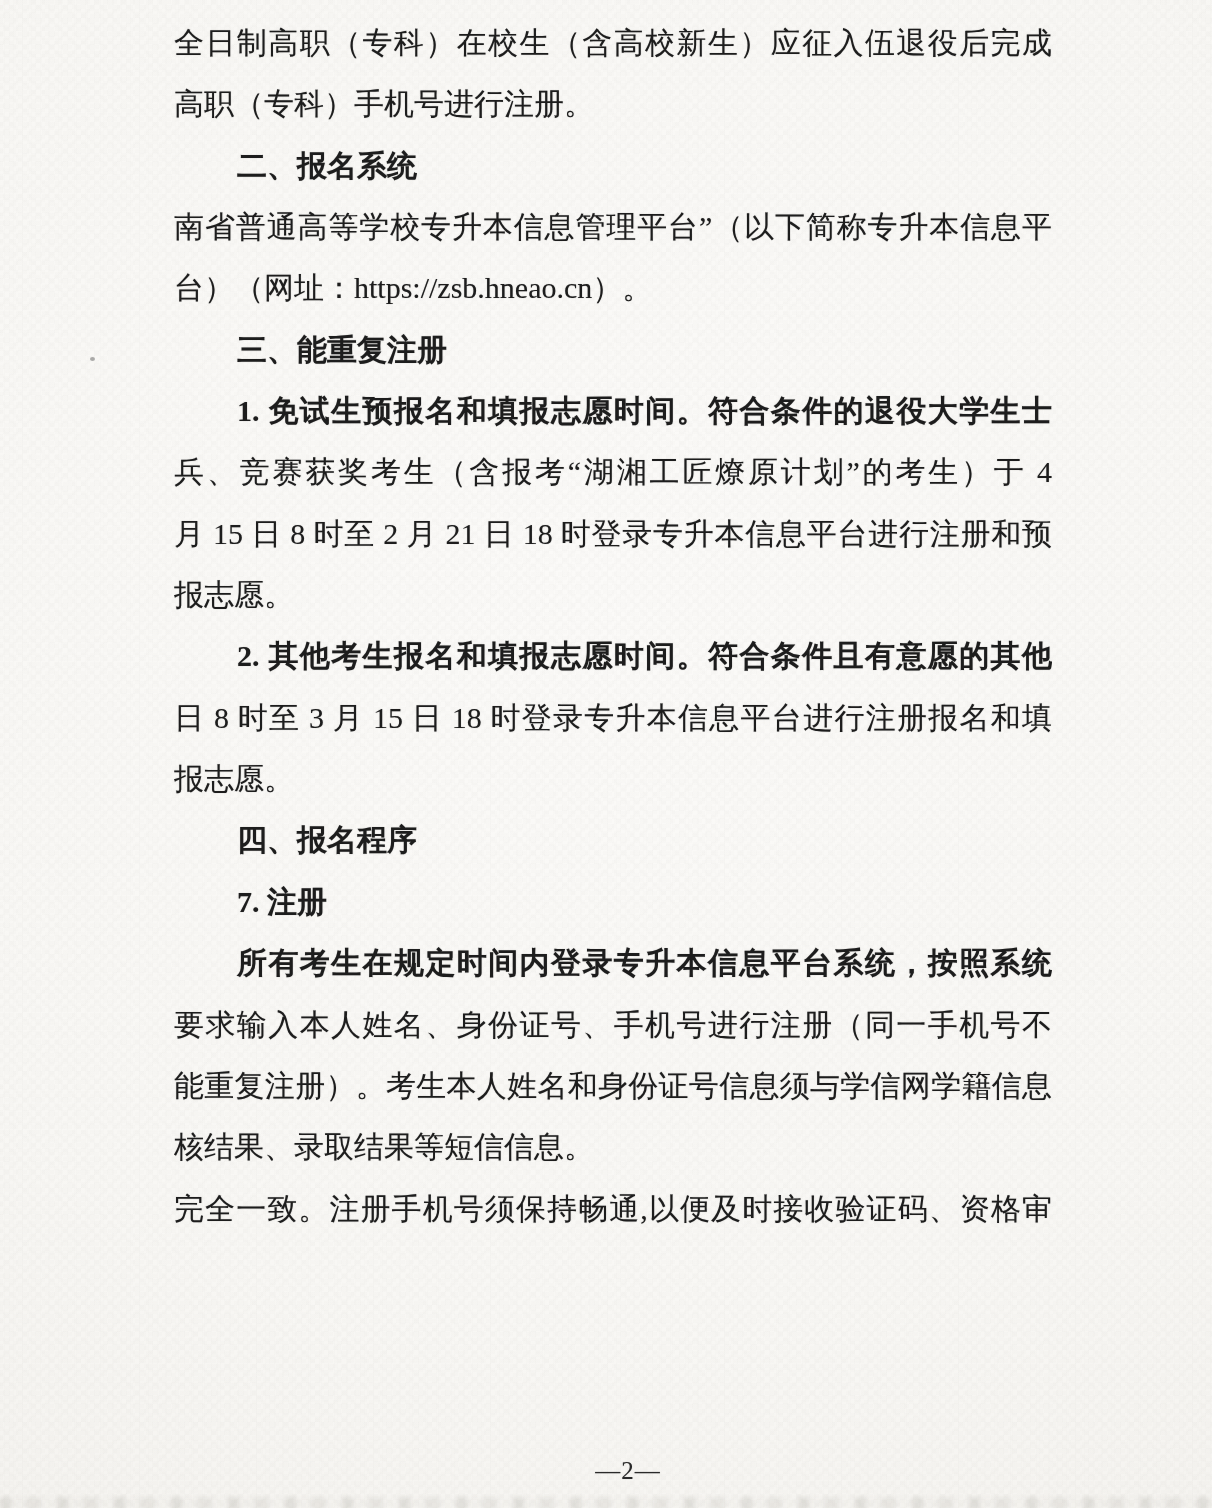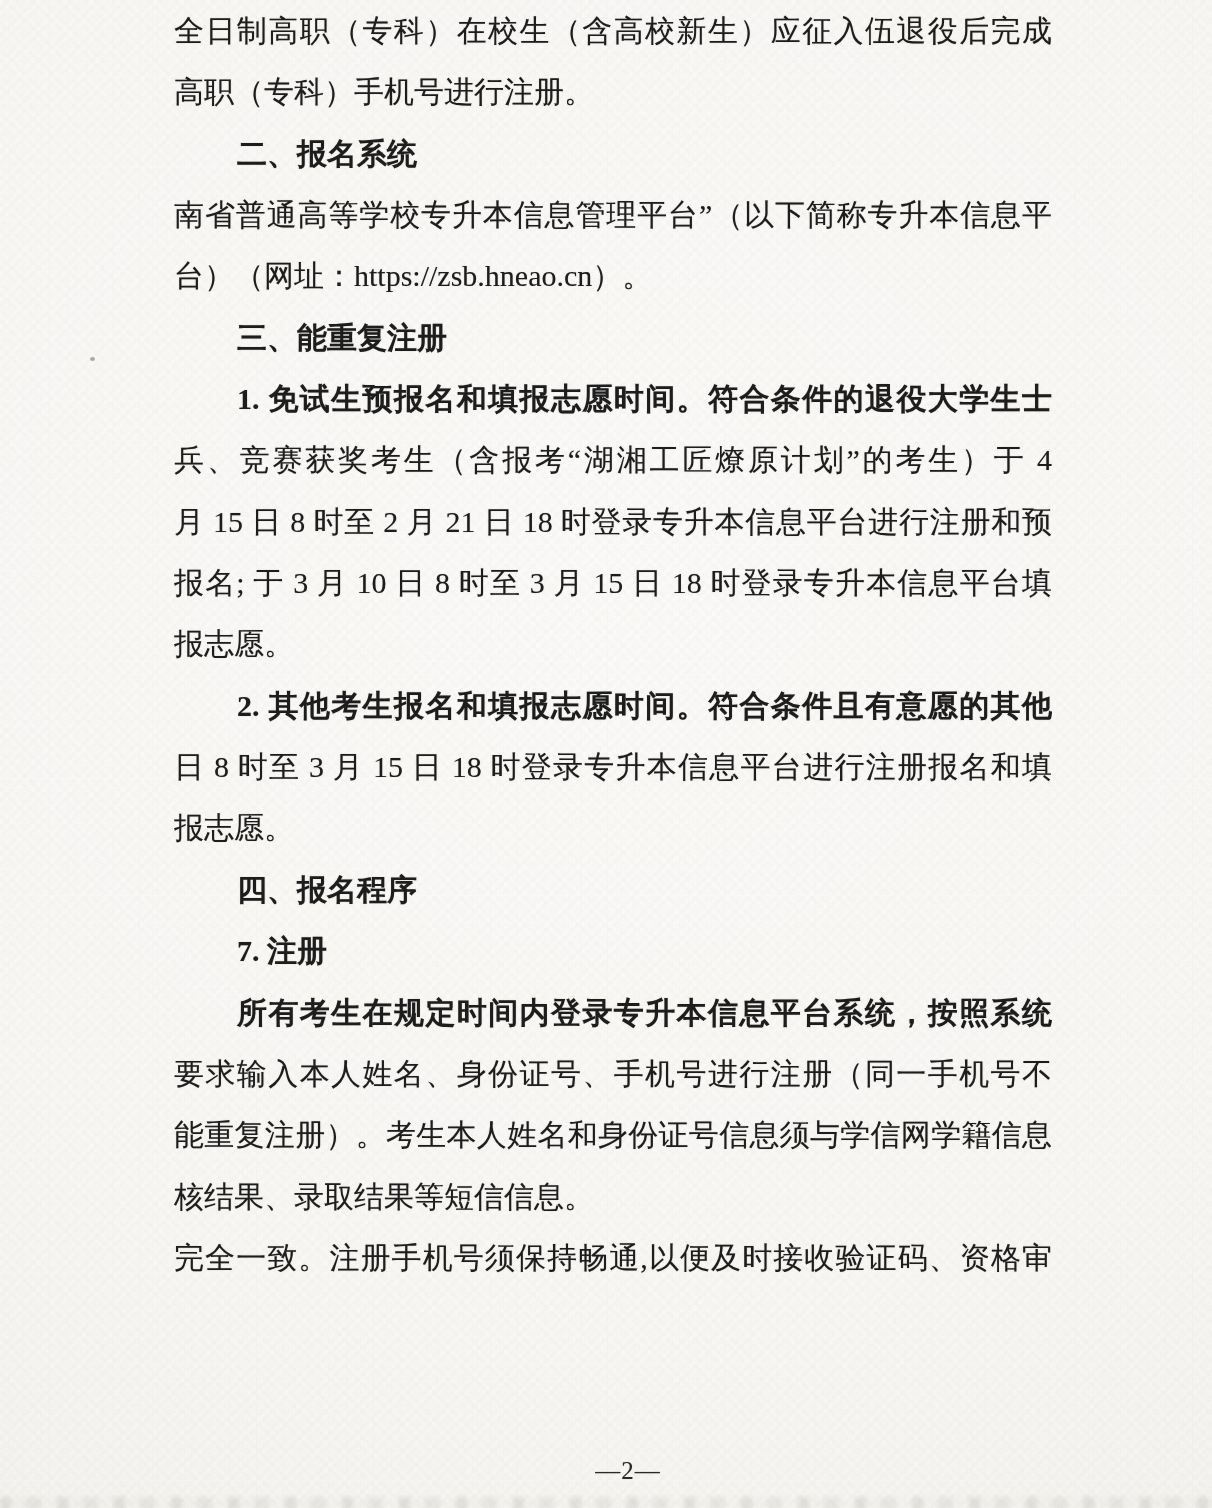--- a/index.html
+++ b/index.html
@@ -42,21 +42,21 @@
     position: absolute;
     left: 90px; top: 357px;
     width: 5px; height: 4px;
     border-radius: 50%;
     background: rgba(95, 95, 95, 0.5);
     filter: blur(0.7px);
   }
   .content {
     position: absolute;
     left: 174px;
-    top: 0;
+    top: 12px;
     width: 878px;
   }
   .line {
     height: 61.35px;
     line-height: 61.35px;
     font-size: 30px;
     color: #1d1d1d;
     text-align: justify;
     text-justify: inter-character;
     text-shadow: 0 0 1px rgba(45, 45, 45, 0.38);
@@ -90,21 +90,20 @@
   <div class="content">
     <div class="line full">全日制高职（专科）在校生（含高校新生）应征入伍退役后完成</div>
     <div class="line">高职（专科）手机号进行注册。</div>
     <div class="line indent">二、报名系统</div>
     <div class="line full">南省普通高等学校专升本信息管理平台”（以下简称专升本信息平</div>
     <div class="line">台）（网址：https://zsb.hneao.cn）。</div>
     <div class="line indent">三、能重复注册</div>
     <div class="line indent full">1. 免试生预报名和填报志愿时间。符合条件的退役大学生士</div>
     <div class="line full">兵、竞赛获奖考生（含报考“湖湘工匠燎原计划”的考生）于 4</div>
     <div class="line full">月 15 日 8 时至 2 月 21 日 18 时登录专升本信息平台进行注册和预</div>
-    <div class="line full">报名; 于 3 月 10 日 8 时至 3 月 15 日 18 时登录专升本信息平台填</div>
     <div class="line">报志愿。</div>
     <div class="line indent full">2. 其他考生报名和填报志愿时间。符合条件且有意愿的其他</div>
     <div class="line full">日 8 时至 3 月 15 日 18 时登录专升本信息平台进行注册报名和填</div>
     <div class="line">报志愿。</div>
     <div class="line indent">四、报名程序</div>
     <div class="line indent">7. 注册</div>
     <div class="line indent full">所有考生在规定时间内登录专升本信息平台系统，按照系统</div>
     <div class="line full">要求输入本人姓名、身份证号、手机号进行注册（同一手机号不</div>
     <div class="line full">能重复注册）。考生本人姓名和身份证号信息须与学信网学籍信息</div>
     <div class="line">核结果、录取结果等短信信息。</div>

